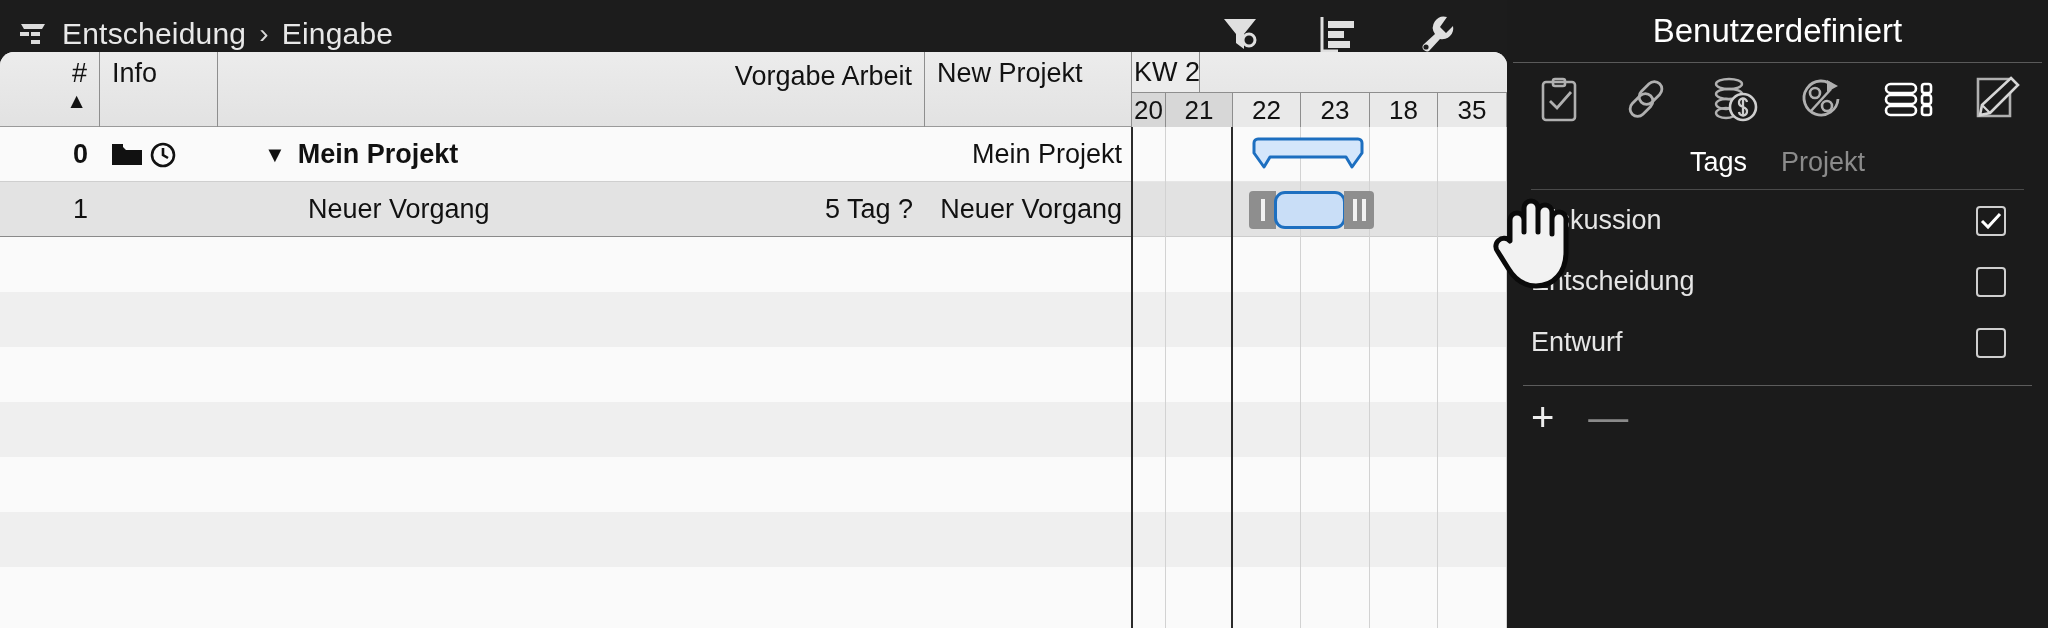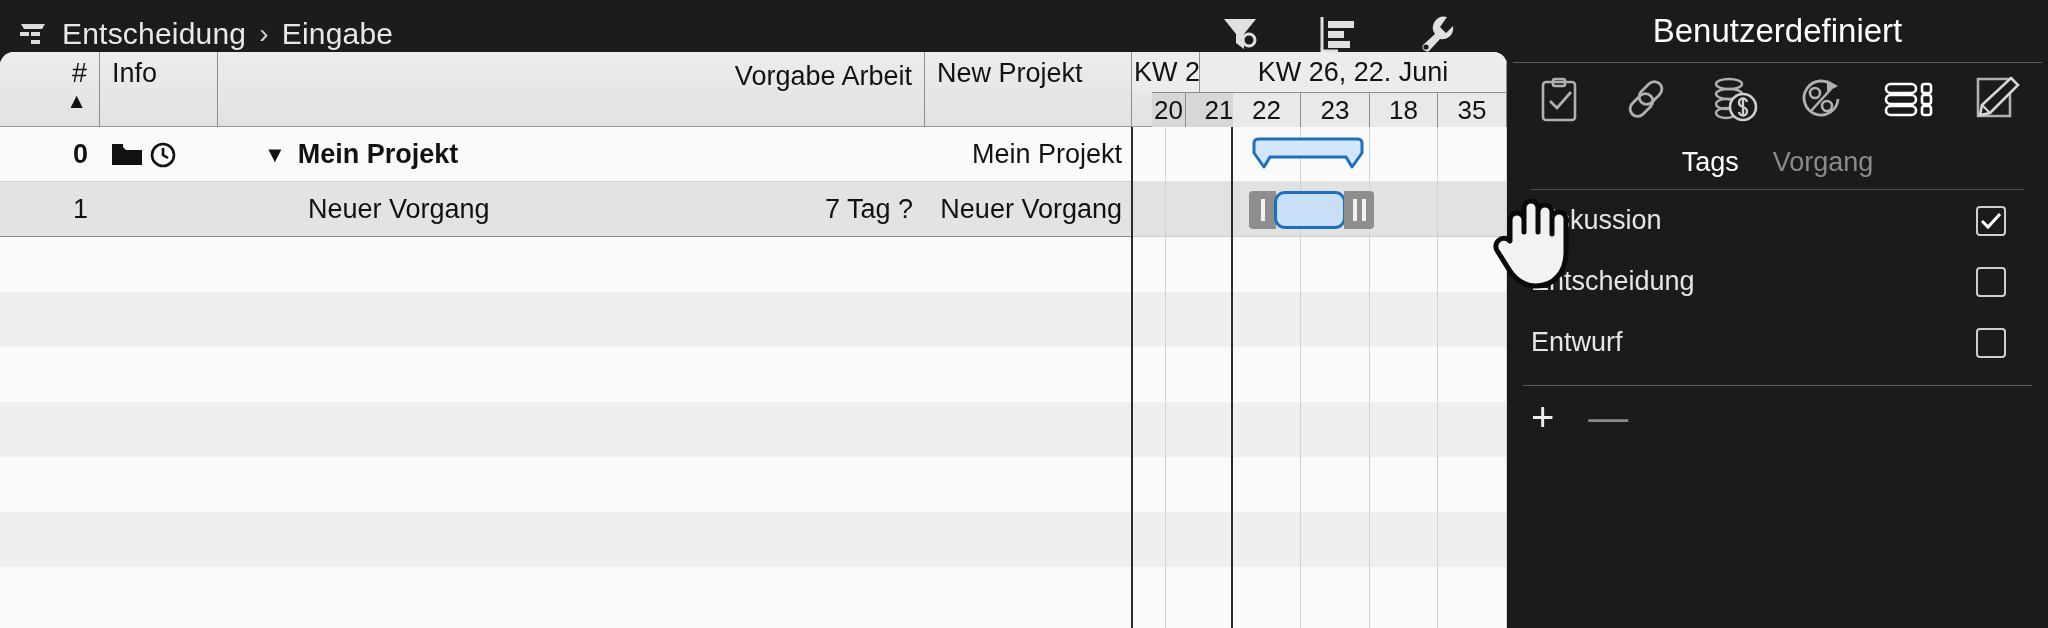--- a/index.html
+++ b/index.html
@@ -55,21 +55,21 @@
     background: #ececec; border-right: 1px solid #8e8e8e;
     color: #121212; font-size: 27px; display: flex; align-items: center; justify-content: center;
     white-space: nowrap; overflow: hidden;
   }
   .gday {
     position: absolute; top: 40px; height: 35px;
     border-right: 1px solid #8e8e8e; border-top: 1px solid #8e8e8e;
     color: #121212; font-size: 26px;
     display: flex; align-items: center; justify-content: center;
   }
-  .gday.weekend { background: #d7d7d7; margin-left: 20px; }
+  .gday.weekend { background: #d7d7d7; }
   .gday.weekday { background: #e9e9e9; }
 
   
   .tbody { position: absolute; left: 0; top: 75px; width: 1507px; height: 501px; }
   .trow { position: absolute; left: 0; width: 1507px; height: 55px; }
   .trow.odd  { background: #fafafa; }
   .trow.even { background: #efefef; }
   .trow.sel  { background: #e3e3e3; }
   .rowline { position: absolute; left: 0; width: 1507px; height: 1px; background: #cfcfcf; }
 
@@ -209,21 +209,20 @@
       </div>
       <div class="th c-right" style="left:716px;width:209px;line-height:36px;">
         <span style="white-space:normal;text-align:right;">Vorgabe Arbeit</span>
       </div>
       <div class="th" style="left:925px;width:207px;">
         <span>New Projekt</span>
       </div>
 
       <div class="gheader">
         <div class="gweek" style="left:0;width:68px;justify-content:flex-start;padding-left:2px;">KW 25,</div>
-        <div class="gweek" style="left:68px;width:307px;">KW 26, 22. Juni</div>
 
         <div class="gday weekend" style="left:0;width:34px;">20</div>
         <div class="gday weekend" style="left:34px;width:67px;">21</div>
         <div class="gday weekday" style="left:101px;width:68px;">22</div>
         <div class="gday weekday" style="left:169px;width:69px;">23</div>
         <div class="gday weekday" style="left:238px;width:68px;">18</div>
         <div class="gday weekday" style="left:306px;width:69px;">35</div>
       </div>
     </div>
 
@@ -253,21 +252,21 @@
         <div class="cell" style="left:925px;width:207px;"></div>
       </div>
       <div class="rowline" style="top:54px;"></div>
 
       <div class="trow sel" style="top:55px;">
         <div class="cell c-right" style="left:0;width:100px;">1</div>
         <div class="cell" style="left:100px;width:118px;"></div>
         <div class="cell" style="left:218px;width:498px;padding-left:90px;">
           <span>Neuer Vorgang</span>
         </div>
-        <div class="cell c-right" style="left:716px;width:209px;">7 Tag ?</div>
+        <div class="cell c-right" style="left:716px;width:209px;">5 Tag ?</div>
         <div class="cell" style="left:925px;width:207px;"></div>
       </div>
       <div class="rowline" style="top:109px;background:#8a8a8a;"></div>
 
       <div class="trow odd" style="top:110px;"></div>
       <div class="trow even" style="top:165px;"></div>
       <div class="trow odd" style="top:220px;"></div>
       <div class="trow even" style="top:275px;"></div>
       <div class="trow odd" style="top:330px;"></div>
       <div class="trow even" style="top:385px;"></div>
@@ -369,21 +368,21 @@
         <svg width="52" height="50" viewBox="0 0 52 50">
           <path d="M8 5 H40 V42 H8 Z" fill="none" stroke="#b0b0b0" stroke-width="2.6"></path>
           <path d="M41 4 L48 11 L20 39 L10 41 L12 31 Z" fill="#1b1b1b" stroke="#d6d6d6" stroke-width="2.6"></path>
           <path d="M12 31 L20 39" stroke="#d6d6d6" stroke-width="2.2"></path>
         </svg>
       </span>
     </div>
 
     <div class="panel-tabs">
       <span class="ptab active">Tags</span>
-      <span class="ptab">Vorgang</span>
+      <span class="ptab">Projekt</span>
     </div>
     <div class="tags-rule"></div>
 
     <div class="tag-list">
       <div class="tag-row">
         <span class="tag-label">Diskussion</span>
         <span class="cbox checked">
           <svg class="tick" width="22" height="18" viewBox="0 0 22 18">
             <path d="M2 9 L8 15 L20 2" fill="none" stroke="#ffffff" stroke-width="3"></path>
           </svg>

